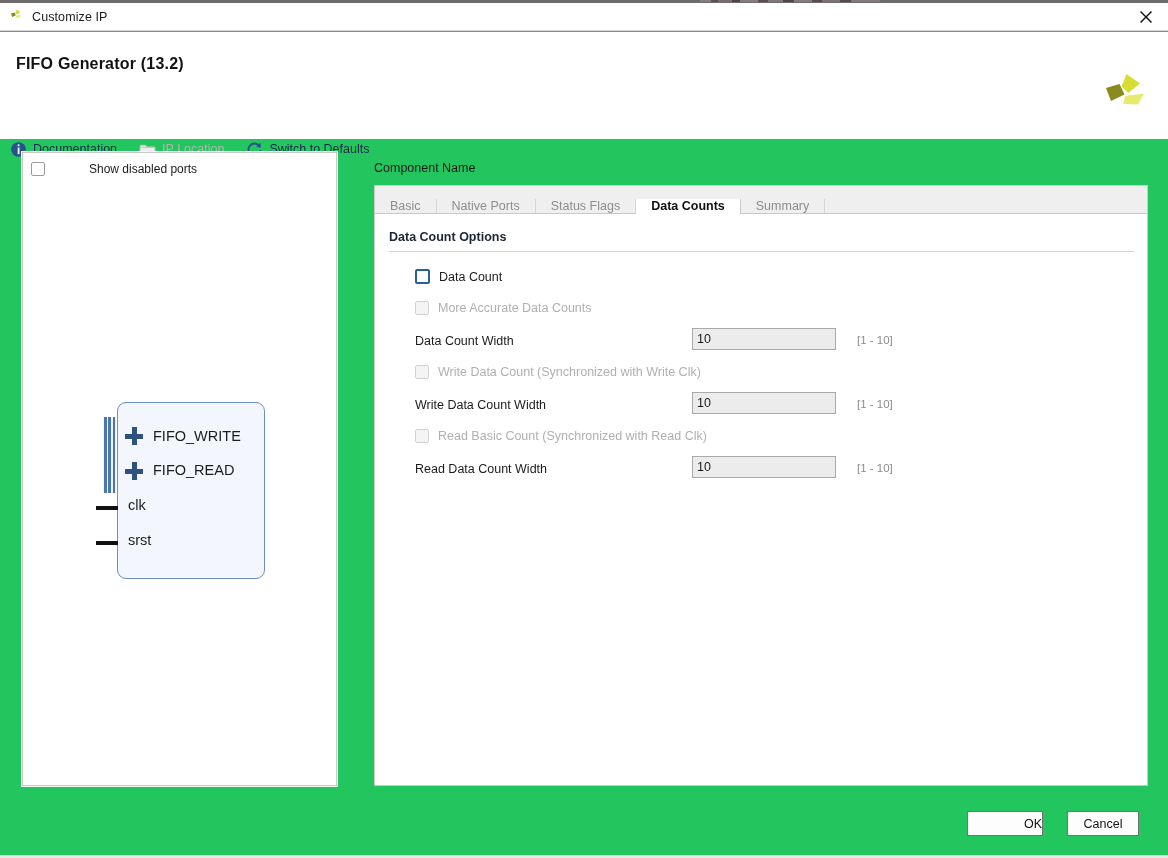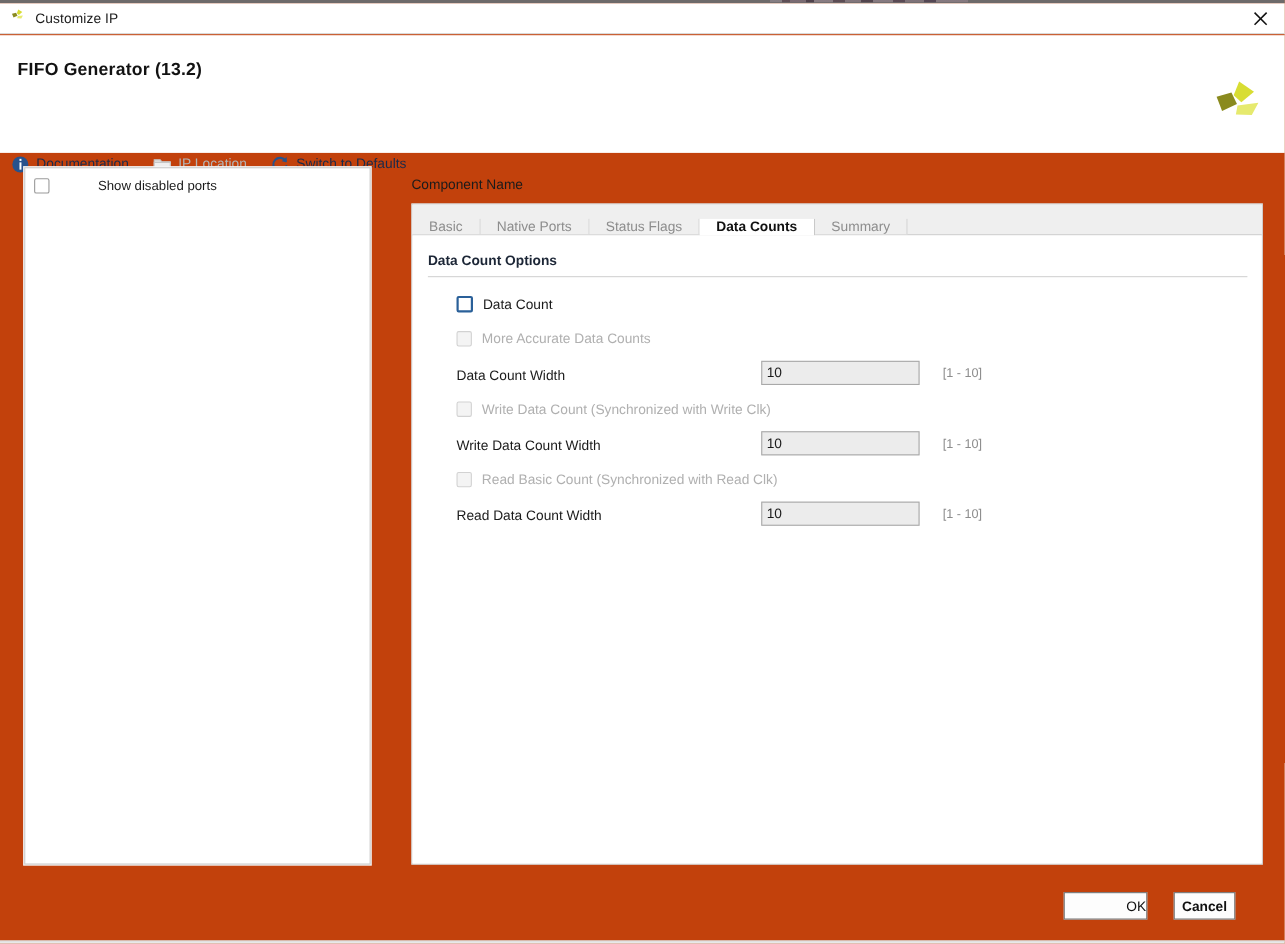--- a/index.html
+++ b/index.html
@@ -6,21 +6,21 @@
   html, body {
     margin: 0; padding: 0;
     width: 1168px; height: 858px;
     font-family: "Liberation Sans", sans-serif;
     background: #f4f4f4;
     overflow: hidden;
   }
   #app {
     position: relative;
     width: 1168px; height: 858px;
-    background: #c2410c;
+    background: #22c55e;
   }
 
   
   .backdrop-sliver {
     position: absolute; left: 0; top: 0; width: 1168px; height: 3px;
     background: #6d6a6a;
   }
   .backdrop-sliver .noise {
     position: absolute; left: 700px; top: 0px; width: 180px; height: 2px;
     background: linear-gradient(90deg,#8a8288 0 6%,#5d4a52 6% 10%,#7d6b74 10% 18%,
@@ -244,21 +244,21 @@
     position: absolute; top: 811px;
     width: 76px; height: 25px;
     background: #fdfdfd;
     border: 1px solid #737373;
     font-family: "Liberation Sans", sans-serif;
     font-size: 12.5px; color: #111111;
     cursor: pointer;
     display: flex; align-items: center; justify-content: center;
   }
   #ok-button { left: 967px; justify-content: flex-end; }
-  #cancel-button { left: 1067px; width: 56px; font-weight: bold; }
+  #cancel-button { left: 1067px; width: 72px; }
   .bottom-edge {
     position: absolute; left: 0; top: 855px; width: 1168px; height: 3px;
     background: #e8e8e8; border-top: 1px solid #dcdcdc;
   }
 </style>
 </head>
 <body>
 
 <div id="app">
 
@@ -331,20 +331,45 @@
     </div>
   </div>
 
   <div class="left-panel">
 
     <div class="showports-row">
       <span class="cb"></span>
       <span class="showports-label">Show disabled ports</span>
     </div>
 
+    <div class="symbol-wrap">
+      <div class="sym-box"></div>
+
+      <div class="bus-bars" style="left:20px; top:24px;">
+        <i></i>
+          <i></i>
+          <i></i>
+      </div>
+      <div class="plus" style="left:42px; top:34px;"></div>
+      <div class="port-label" style="left:70px; top:35px;">FIFO_WRITE</div>
+
+      <div class="bus-bars" style="left:20px; top:62px;">
+        <i></i>
+          <i></i>
+          <i></i>
+      </div>
+      <div class="plus" style="left:42px; top:69px;"></div>
+      <div class="port-label" style="left:70px; top:69px;">FIFO_READ</div>
+
+      <div class="wire" style="left:13px; top:113px;"></div>
+      <div class="port-label" style="left:45px; top:104px;">clk</div>
+
+      <div class="wire" style="left:13px; top:148px;"></div>
+      <div class="port-label" style="left:45px; top:139px;">srst</div>
+    </div>
 
   </div>
 
   <div class="comp-row">
     <span class="comp-label">Component Name</span>
   </div>
 
   <div class="right-panel">
 
     <div class="tabstrip">

